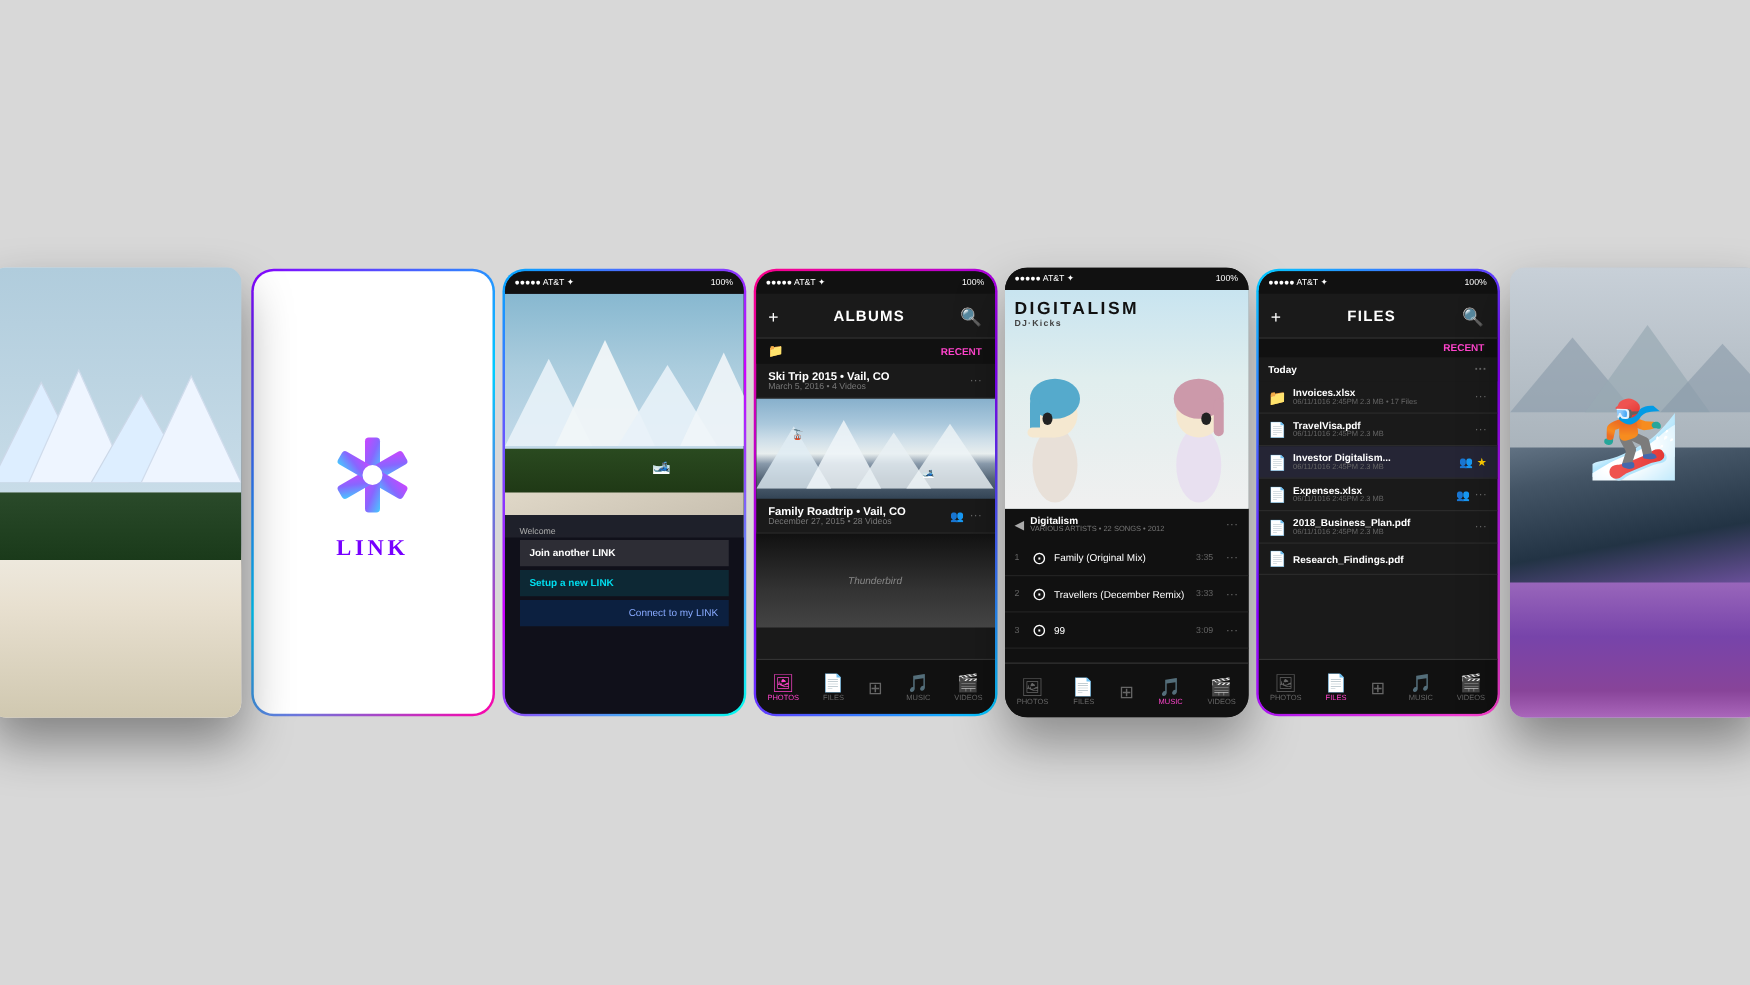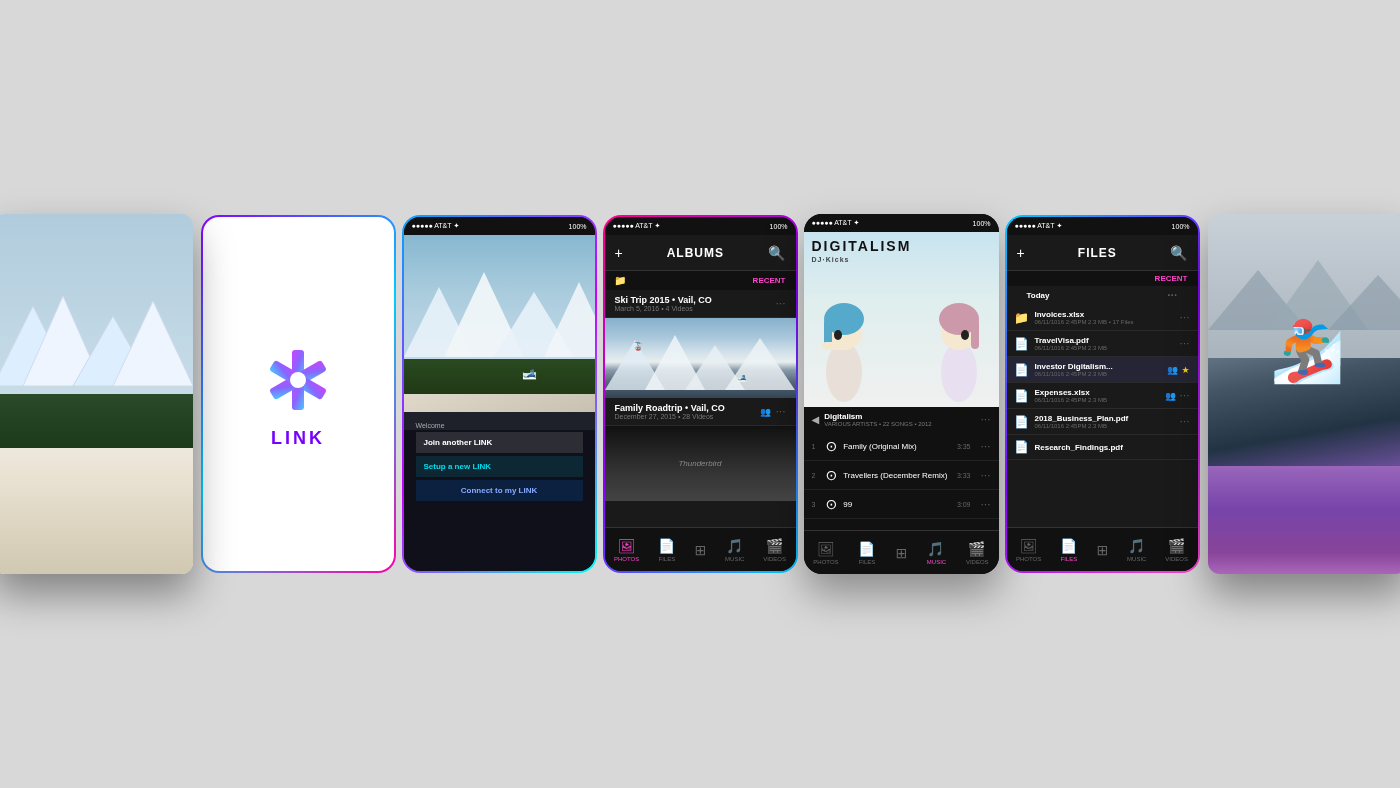--- a/index.html
+++ b/index.html
@@ -190,20 +190,21 @@
     }
     .outer-photo-right {
       background: linear-gradient(180deg, #d0d8e0 0%, #8899aa 30%, #334455 60%, #6644aa 100%);
     }
 
     
     .grad-border-purple {
       padding: 2px;
       background: linear-gradient(135deg, #8800ff, #00ccff, #ff00aa);
       border-radius: 18px;
+      font-family: Liberation Serif, serif;
     }
     .grad-border-cyan {
       padding: 2px;
       background: linear-gradient(135deg, #00aaff, #cc00ff, #00ffee);
       border-radius: 18px;
     }
     .grad-border-pink {
       padding: 2px;
       background: linear-gradient(135deg, #ff0088, #8800ff, #00ccff);
       border-radius: 18px;
@@ -297,21 +298,21 @@
       <div style="position:absolute;top:40%;left:0;right:0;bottom:45%;background:linear-gradient(180deg,#2a4a20 0%,#1a3010 100%);"></div>
 
       <div style="position:absolute;top:50%;left:0;right:0;bottom:45%;background:linear-gradient(160deg,#e0d8c8 0%,#c8c0b0 100%);"></div>
 
       <div style="position:absolute;top:42%;right:30%;font-size:12px;color:#333;z-index:5;">🎿</div>
 
       <div style="position:absolute;bottom:0;left:0;right:0;height:45%;background:rgba(15,15,25,0.92);padding:10px 12px 8px;">
         <div style="font-size:7px;color:#aaa;margin-bottom:3px;">Welcome</div>
         <button class="welcome-btn btn-dark" style="background:rgba(255,255,255,0.12);color:#fff;border:none;width:100%;text-align:left;padding:6px 8px;font-size:8px;font-weight:600;margin-bottom:3px;cursor:pointer;">Join another LINK</button>
         <button class="welcome-btn btn-cyan" style="background:rgba(0,180,200,0.15);color:#00ddee;border:none;width:100%;text-align:left;padding:6px 8px;font-size:8px;font-weight:600;margin-bottom:3px;cursor:pointer;">Setup a new LINK</button>
-        <button class="welcome-btn btn-blue" style="background:rgba(0,80,180,0.25);color:#88aaff;border:none;width:100%;text-align:center;padding:6px 8px;font-size:8px;font-weight:700;cursor:pointer;">Connect to my LINK</button>
+        <button class="welcome-btn btn-blue" style="background:rgba(0,80,180,0.25);color:#88aaff;border:none;width:100%;text-align:right;padding:6px 8px;font-size:8px;font-weight:400;cursor:pointer;">Connect to my LINK</button>
       </div>
     </div>
   </div>
 
   <div class="grad-border-pink" style="margin-left:6px;">
     <div class="phone-inner screen3-inner" style="background:#1a1a1a; width:191px; height:354px; display:flex; flex-direction:column;">
 
       <div class="status-bar-dark">
         <span>●●●●● AT&amp;T ✦</span>
         <span>100%</span>
@@ -507,21 +508,21 @@
       <div class="app-header">
         <button class="icon-btn">+</button>
         <span class="app-header-title">FILES</span>
         <button class="icon-btn">🔍</button>
       </div>
 
       <div style="display:flex;justify-content:flex-end;padding:3px 10px;background:#111;">
         <span class="recent-tag">RECENT</span>
       </div>
 
-      <div style="padding:4px 20px;font-size:8px;color:#fff;font-weight:600;background:#1a1a1a;display:flex;justify-content:space-between;align-items:center;flex-shrink:0;">
+      <div style="padding:4px 8px;font-size:8px;color:#fff;font-weight:600;background:#1a1a1a;display:flex;justify-content:space-between;align-items:center;flex-shrink:0;">
         <span>Today</span>
         <span class="three-dots">···</span>
       </div>
 
       <div class="file-item">
         <span class="file-icon">📁</span>
         <div class="file-info">
           <div class="file-name">Invoices.xlsx</div>
           <div class="file-meta">06/11/1016  2:45PM  2.3 MB • 17 Files</div>
         </div>

